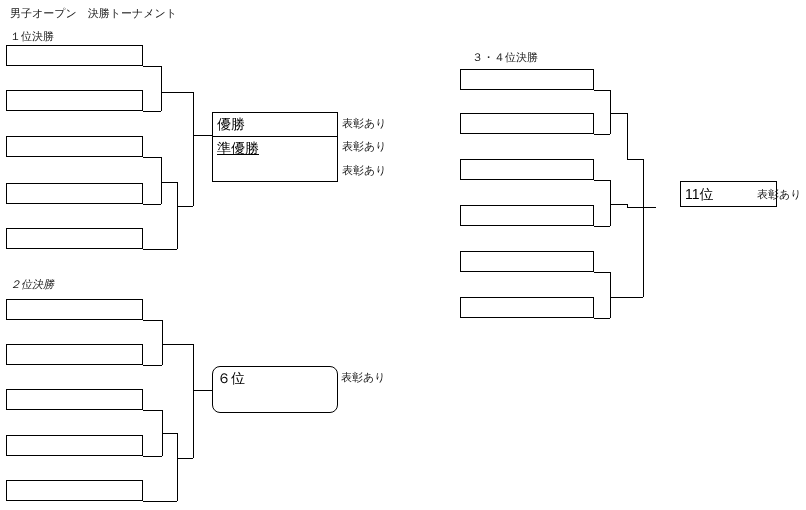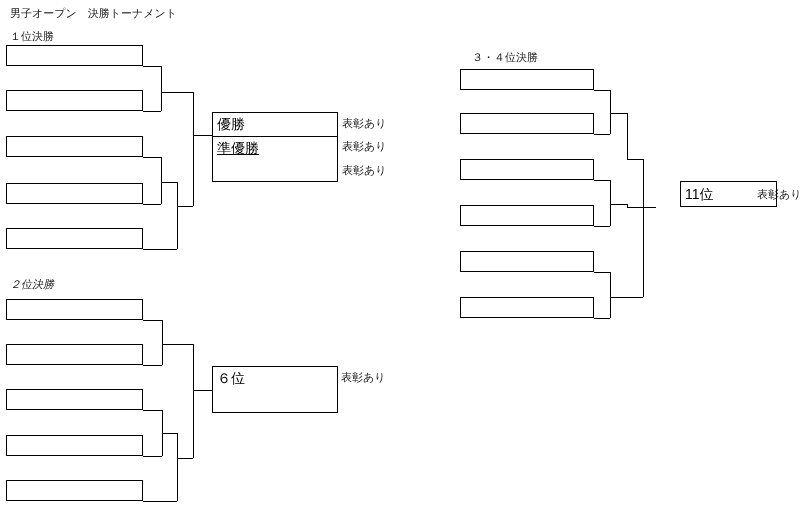--- a/index.html
+++ b/index.html
@@ -67,21 +67,21 @@
   <div class="hline" style="left:143px;top:410px;width:19px;"></div>
   <div class="vline" style="left:162px;top:410px;height:46px;"></div>
   <div class="hline" style="left:143px;top:456px;width:19px;"></div>
   <div class="hline" style="left:162px;top:433px;width:15px;"></div>
   <div class="vline" style="left:177px;top:433px;height:68px;"></div>
   <div class="hline" style="left:143px;top:501px;width:34px;"></div>
   <div class="hline" style="left:177px;top:458px;width:16px;"></div>
   <div class="vline" style="left:193px;top:344px;height:114px;"></div>
   <div class="hline" style="left:193px;top:390px;width:19px;"></div>
 
-  <div class="resbox" style="left:212px;top:366px;width:126px;height:47px;">
+  <div class="resbox" style="left:212px;top:366px;width:126px;height:47px;border-radius:8px;">
     <div class="resrow" style="height:24px;line-height:23px;">６位</div>
   </div>
   <div class="lbl" style="left:341px;top:371px;">表彰あり</div>
 
   <div class="slot r" style="left:460px;top:69px;"></div>
   <div class="slot r" style="left:460px;top:113px;"></div>
   <div class="slot r" style="left:460px;top:159px;"></div>
   <div class="slot r" style="left:460px;top:205px;"></div>
   <div class="slot r" style="left:460px;top:251px;"></div>
   <div class="slot r" style="left:460px;top:297px;"></div>

